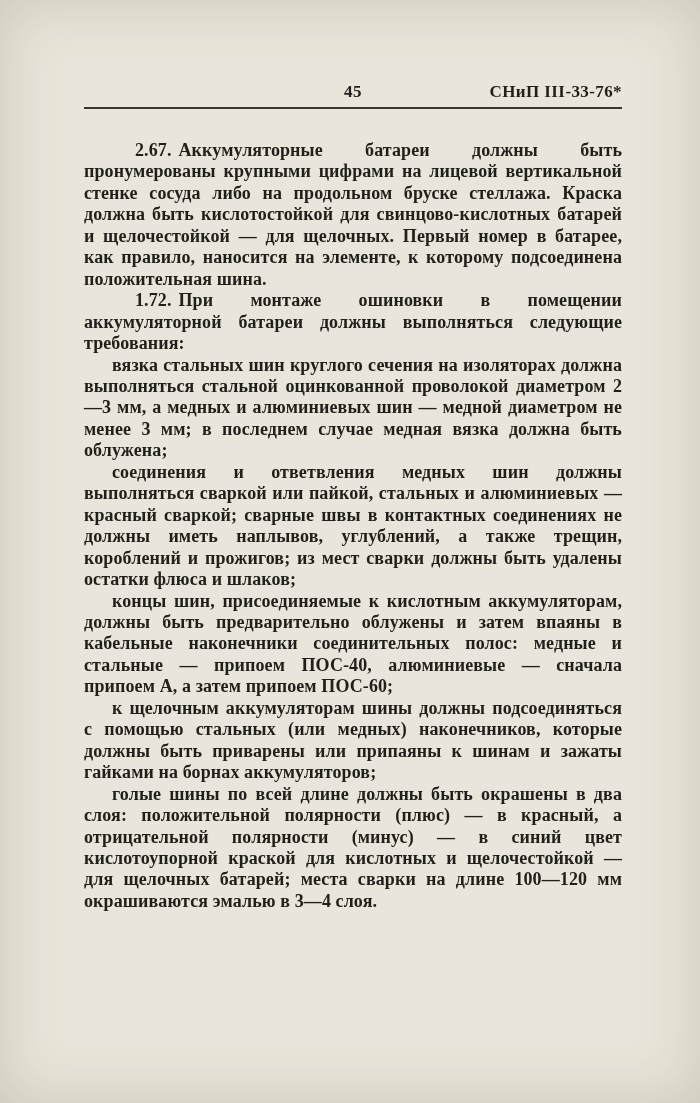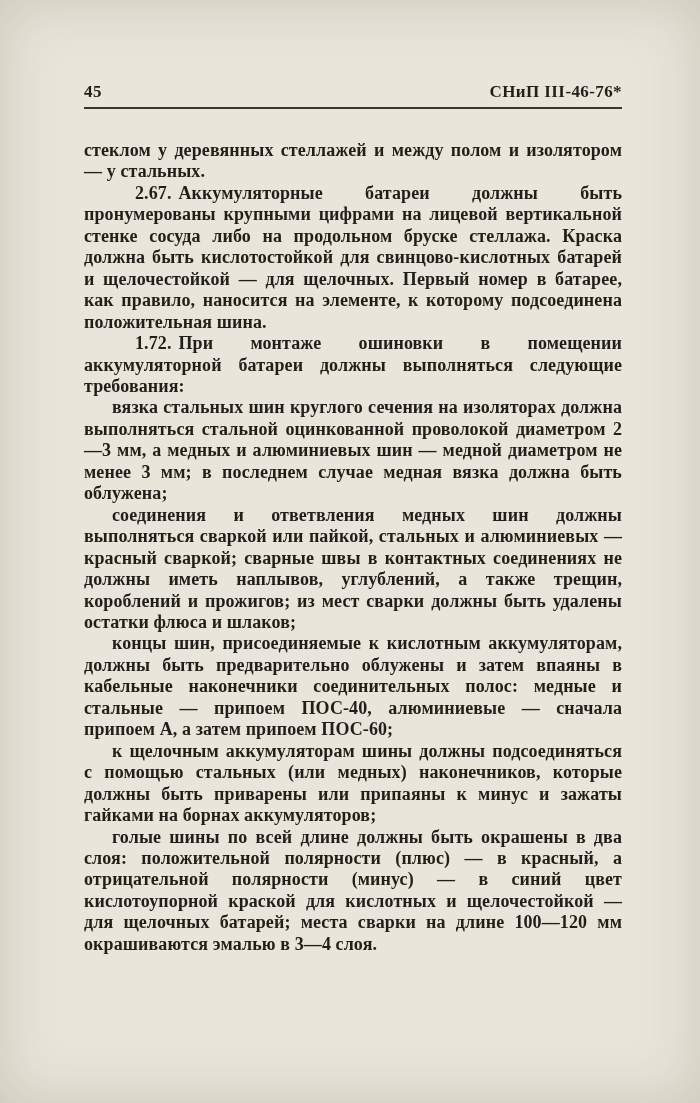--- a/index.html
+++ b/index.html
@@ -28,21 +28,21 @@
     position: relative;
     height: 20px;
     font-size: 17px;
     font-weight: 700;
     letter-spacing: 0.4px;
   }
   .page-num {
     position: absolute;
     left: 0;
     right: 0;
-    text-align: left;
+    text-align: center;
   }
   .doc-ref {
     position: absolute;
     right: 0;
     top: 0;
     white-space: nowrap;
   }
   .rule {
     border: 0;
     border-bottom: 2px solid #3a362d;
@@ -69,38 +69,37 @@
   }
 </style>
 </head>
 <body>
 
 <div class="page">
   <div class="content">
 
     <div class="header-row">
       <span class="page-num">45</span>
-      <span class="doc-ref">СНиП III-46-76*</span>
+      <span class="doc-ref">СНиП III-33-76*</span>
     </div>
     <hr class="rule">
 
     <div class="body-text">
 
-      <p class="para no-indent"><span class="pnum"></span><span>стеклом у деревянных стеллажей и между полом и изолятором — у стальных.</span></p>
 
       <p class="para"><span class="pnum">2.67.</span><span>Аккумуляторные батареи должны быть пронумерованы крупными цифрами на лицевой вертикальной стенке сосуда либо на продольном бруске стеллажа. Краска должна быть кислотостойкой для свинцово-кислотных батарей и щелочестойкой — для щелочных. Первый номер в батарее, как правило, наносится на элементе, к которому подсоединена положительная шина.</span></p>
 
 
       <p class="para"><span class="pnum">1.72.</span><span>При монтаже ошиновки в помещении аккумуляторной батареи должны выполняться следующие требования:</span></p>
 
       <p class="para"><span class="pnum"></span><span>вязка стальных шин круглого сечения на изоляторах должна выполняться стальной оцинкованной проволокой диаметром 2—3 мм, а медных и алюминиевых шин — медной диаметром не менее 3 мм; в последнем случае медная вязка должна быть облужена;</span></p>
 
       <p class="para"><span class="pnum"></span><span>соединения и ответвления медных шин должны выполняться сваркой или пайкой, стальных и алюминиевых — красный сваркой; сварные швы в контактных соединениях не должны иметь наплывов, углублений, а также трещин, короблений и прожигов; из мест сварки должны быть удалены остатки флюса и шлаков;</span></p>
 
       <p class="para"><span class="pnum"></span><span>концы шин, присоединяемые к кислотным аккумуляторам, должны быть предварительно облужены и затем впаяны в кабельные наконечники соединительных полос: медные и стальные — припоем ПОС-40, алюминиевые — сначала припоем А, а затем припоем ПОС-60;</span></p>
 
-      <p class="para"><span class="pnum"></span><span>к щелочным аккумуляторам шины должны подсоединяться с помощью стальных (или медных) наконечников, которые должны быть приварены или припаяны к минус и зажаты гайками на борнах аккумуляторов;</span></p>
+      <p class="para"><span class="pnum"></span><span>к щелочным аккумуляторам шины должны подсоединяться с помощью стальных (или медных) наконечников, которые должны быть приварены или припаяны к шинам и зажаты гайками на борнах аккумуляторов;</span></p>
 
       <p class="para"><span class="pnum"></span><span>голые шины по всей длине должны быть окрашены в два слоя: положительной полярности (плюс) — в красный, а отрицательной полярности (минус) — в синий цвет кислотоупорной краской для кислотных и щелочестойкой — для щелочных батарей; места сварки на длине 100—120 мм окрашиваются эмалью в 3—4 слоя.</span></p>
 
     </div>
   </div>
 </div>
 
 </body></html>

